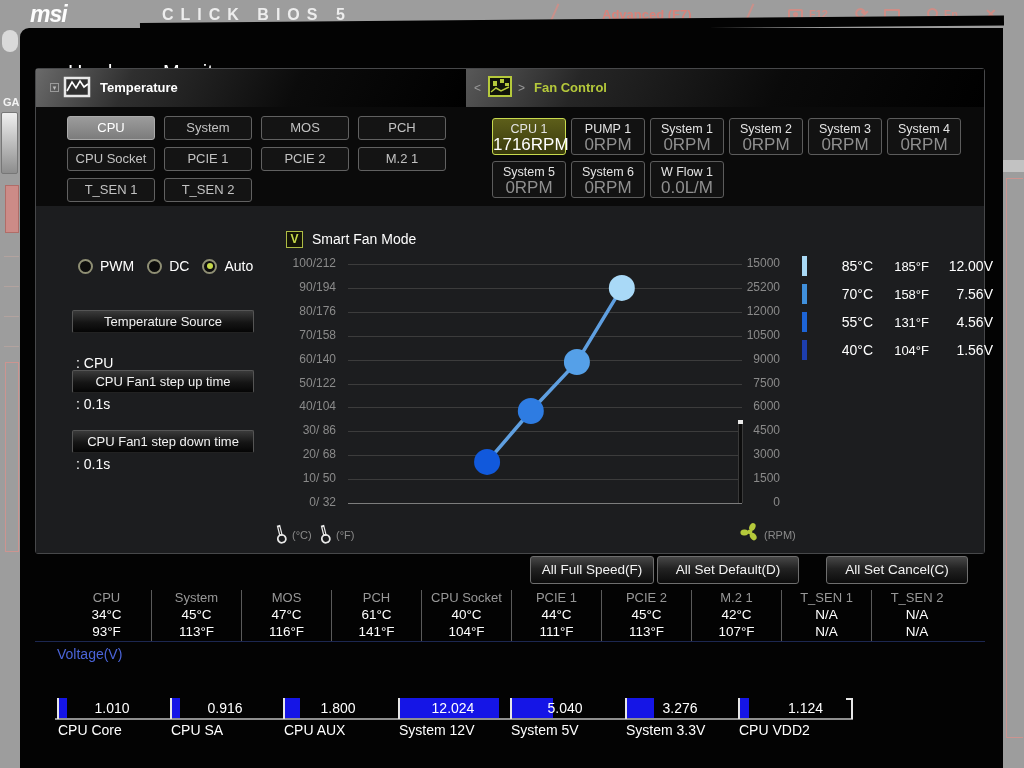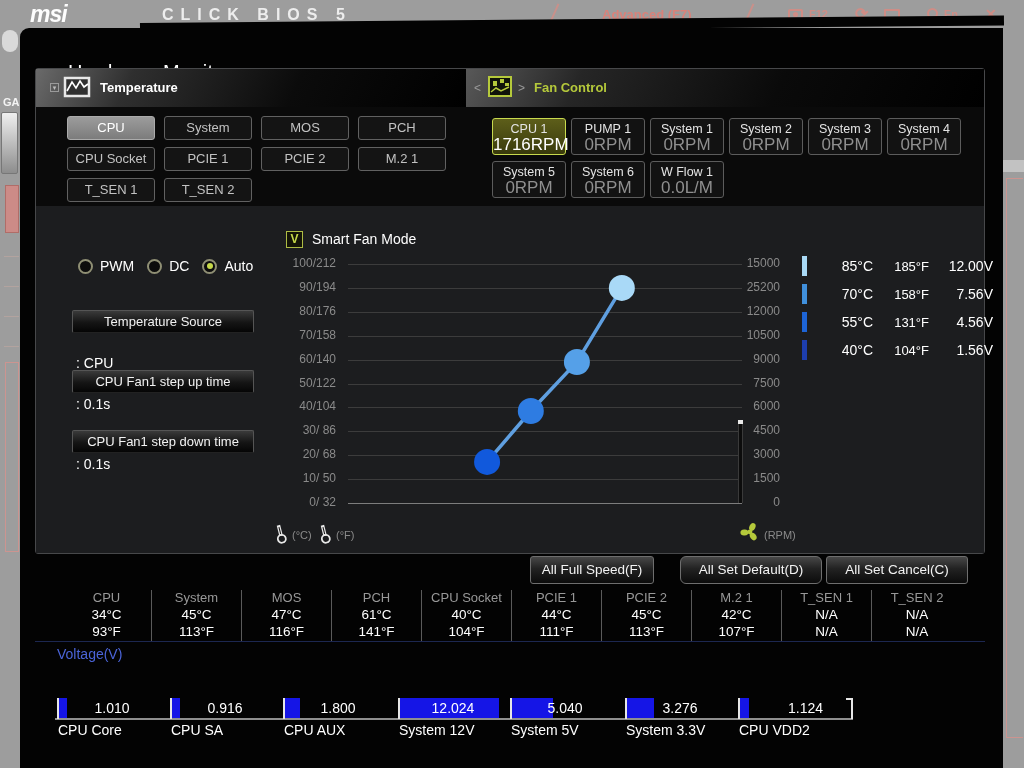--- a/index.html
+++ b/index.html
@@ -331,21 +331,21 @@
       </div>
       <div class="lg-row">
         <div class="lg-bar" style="background: rgb(29, 62, 174);"></div>
         <div class="lg-c">40°C</div>
         <div class="lg-f">104°F</div>
         <div class="lg-v">1.56V</div>
       </div>
     </div>
 
   <div class="act-btn" style="left:530px;width:124px;">All Full Speed(F)</div>
-  <div class="act-btn" style="left:680px;width:142px;border-radius:6px;">All Set Default(D)</div>
+  <div class="act-btn" style="left:657px;width:142px;">All Set Default(D)</div>
   <div class="act-btn" style="left:826px;width:142px;">All Set Cancel(C)</div>
 
   <div class="sensor-grid">
       <div class="s-cell">
         <div class="s-name">CPU</div>
         <div class="s-c">34°C</div>
         <div class="s-f">93°F</div>
       </div>
       <div class="s-cell">
         <div class="s-name">System</div>

